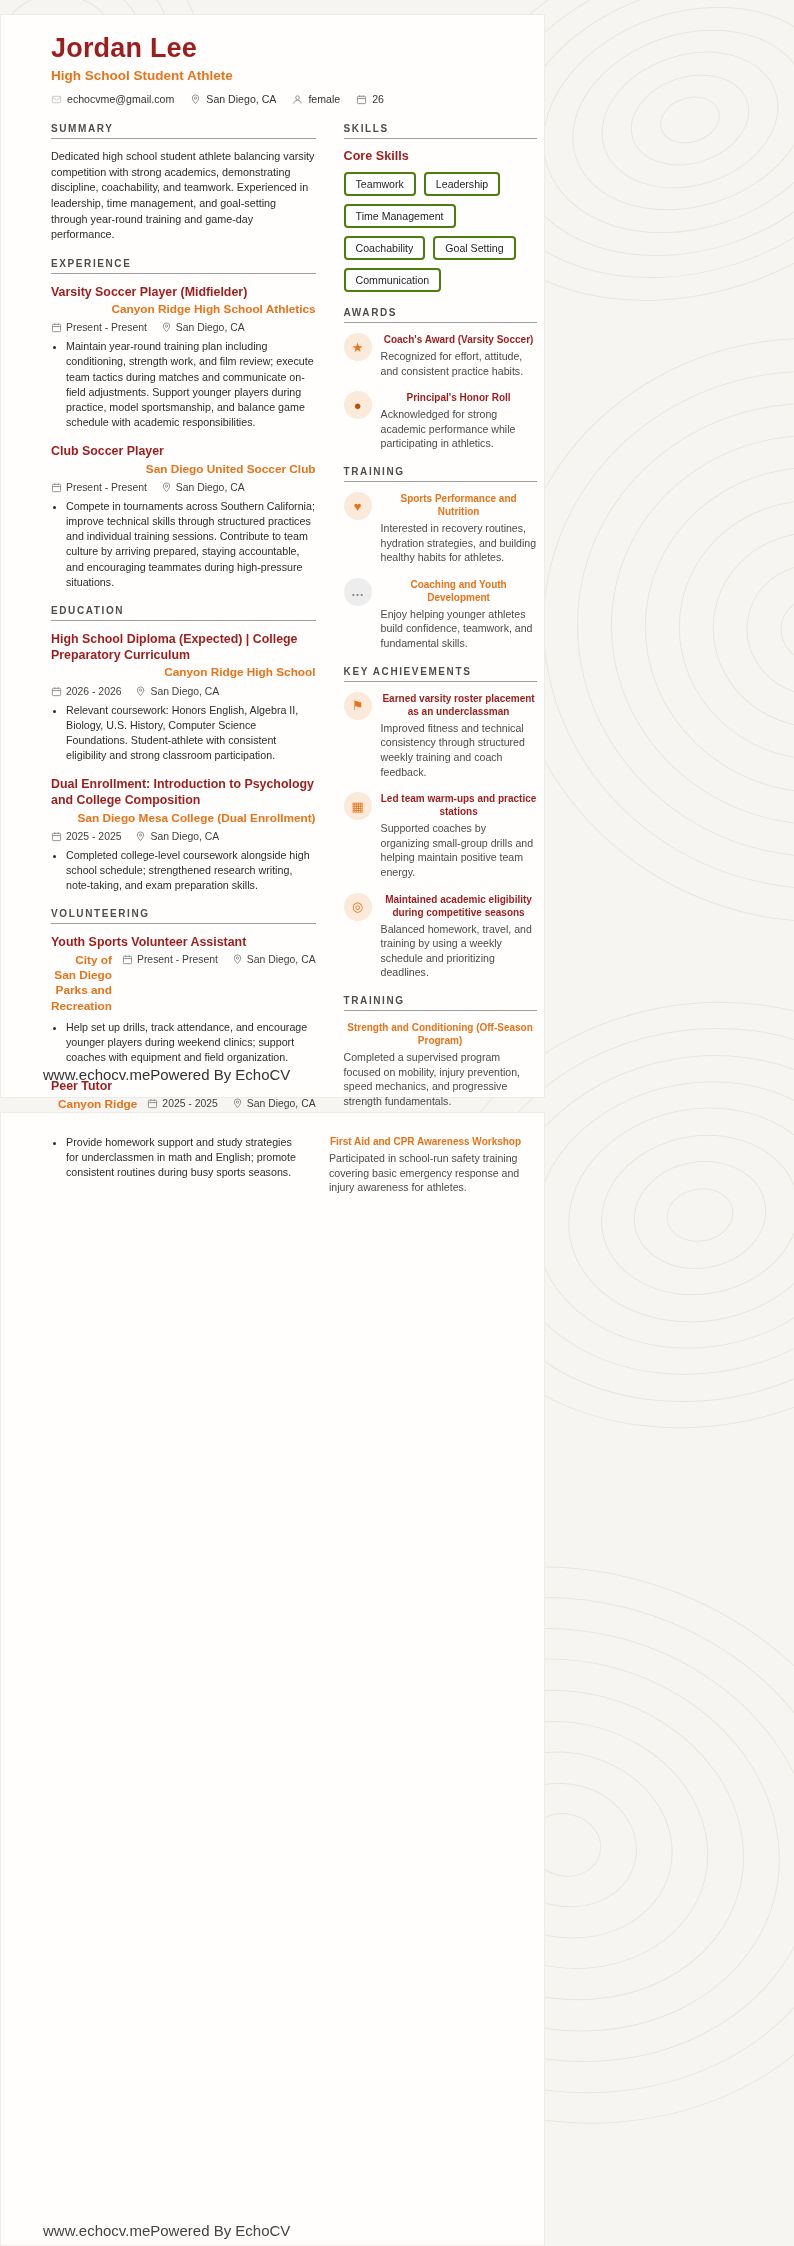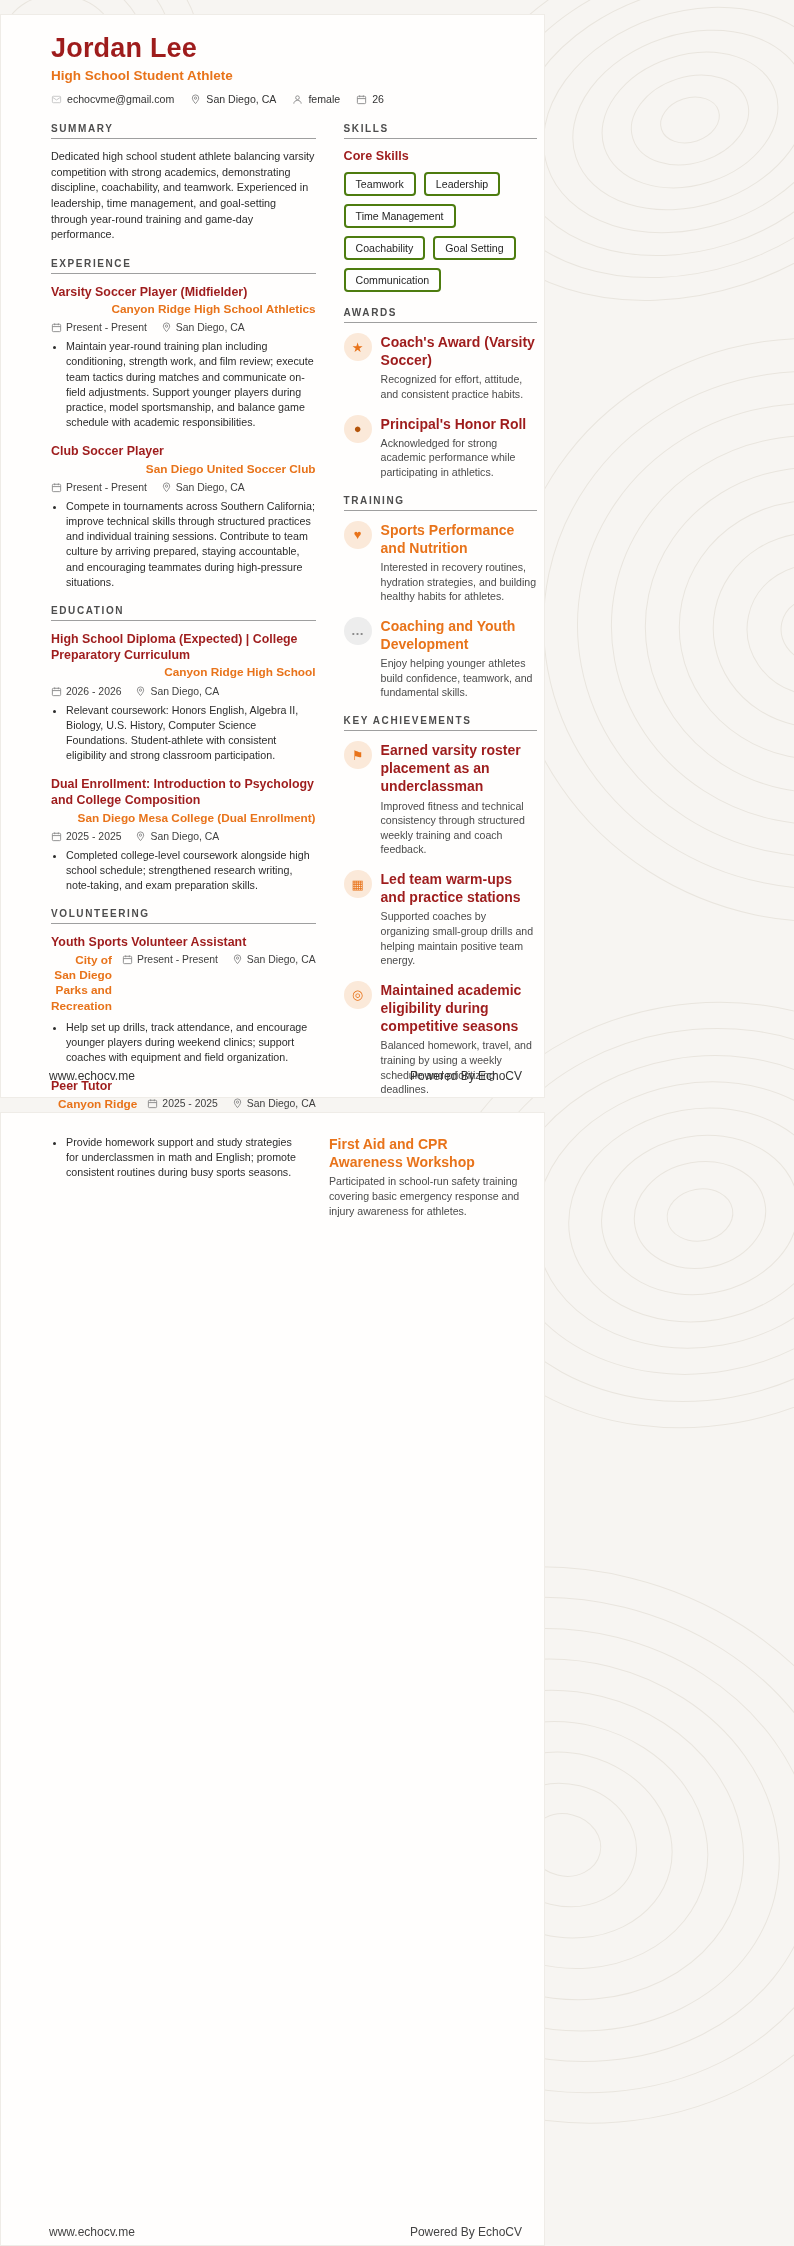--- a/index.html
+++ b/index.html
@@ -29,25 +29,25 @@
   .vrow{display:flex;gap:10px;align-items:flex-start;}
   .vorg{flex:1 1 auto;max-width:150px;}
   .vmeta{margin-top:3px;}
   .group-label{margin:2px 0 9px;font-size:12.6px;font-weight:700;color:#9e1c1c;}
   .chips{display:flex;flex-wrap:wrap;gap:8px;}
   .chip{border:2px solid #4d7c0f;border-radius:4px;padding:4px 10px;font-size:10.6px;color:#1f1f1f;background:#fff;white-space:nowrap;}
   .r-item{display:flex;gap:9px;margin-bottom:13px;}
   .r-icon{width:28px;height:28px;border-radius:50%;background:#fbe9d9;color:#e8731a;display:flex;align-items:center;justify-content:center;font-size:13px;flex:0 0 28px;}
   .r-icon.deep{color:#b4540a;}
   .r-icon.gray{background:#ededed;color:#8b8b8b;font-weight:700;}
-  .r-head{font-size:14px;font-weight:700;line-height:1.3;}
+  .r-head{font-size:10px;font-weight:700;line-height:1.3;text-align:center;}
   .r-head.red{color:#9e1c1c;}
   .r-head.orange{color:#e8731a;}
   .r-text{margin:3px 0 0;font-size:10.6px;line-height:1.38;color:#4b4b4b;}
-  .p-footer{position:absolute;left:48px;right:22px;bottom:14px;display:flex;justify-content:space-between;font-size:12px;color:#333;}
+  .p-footer{position:absolute;left:42px;right:22px;bottom:14px;display:flex;font-size:15px;color:#333;}
   .page2 .p-footer{bottom:6px;color:#444;}
   .p-footer .link{cursor:pointer;}
   .defs{position:absolute;width:0;height:0;}
 </style>
 </head>
 <body>
 
 <svg class="defs" aria-hidden="true">
   <defs>
     <symbol id="i-mail" viewBox="0 0 24 24">

